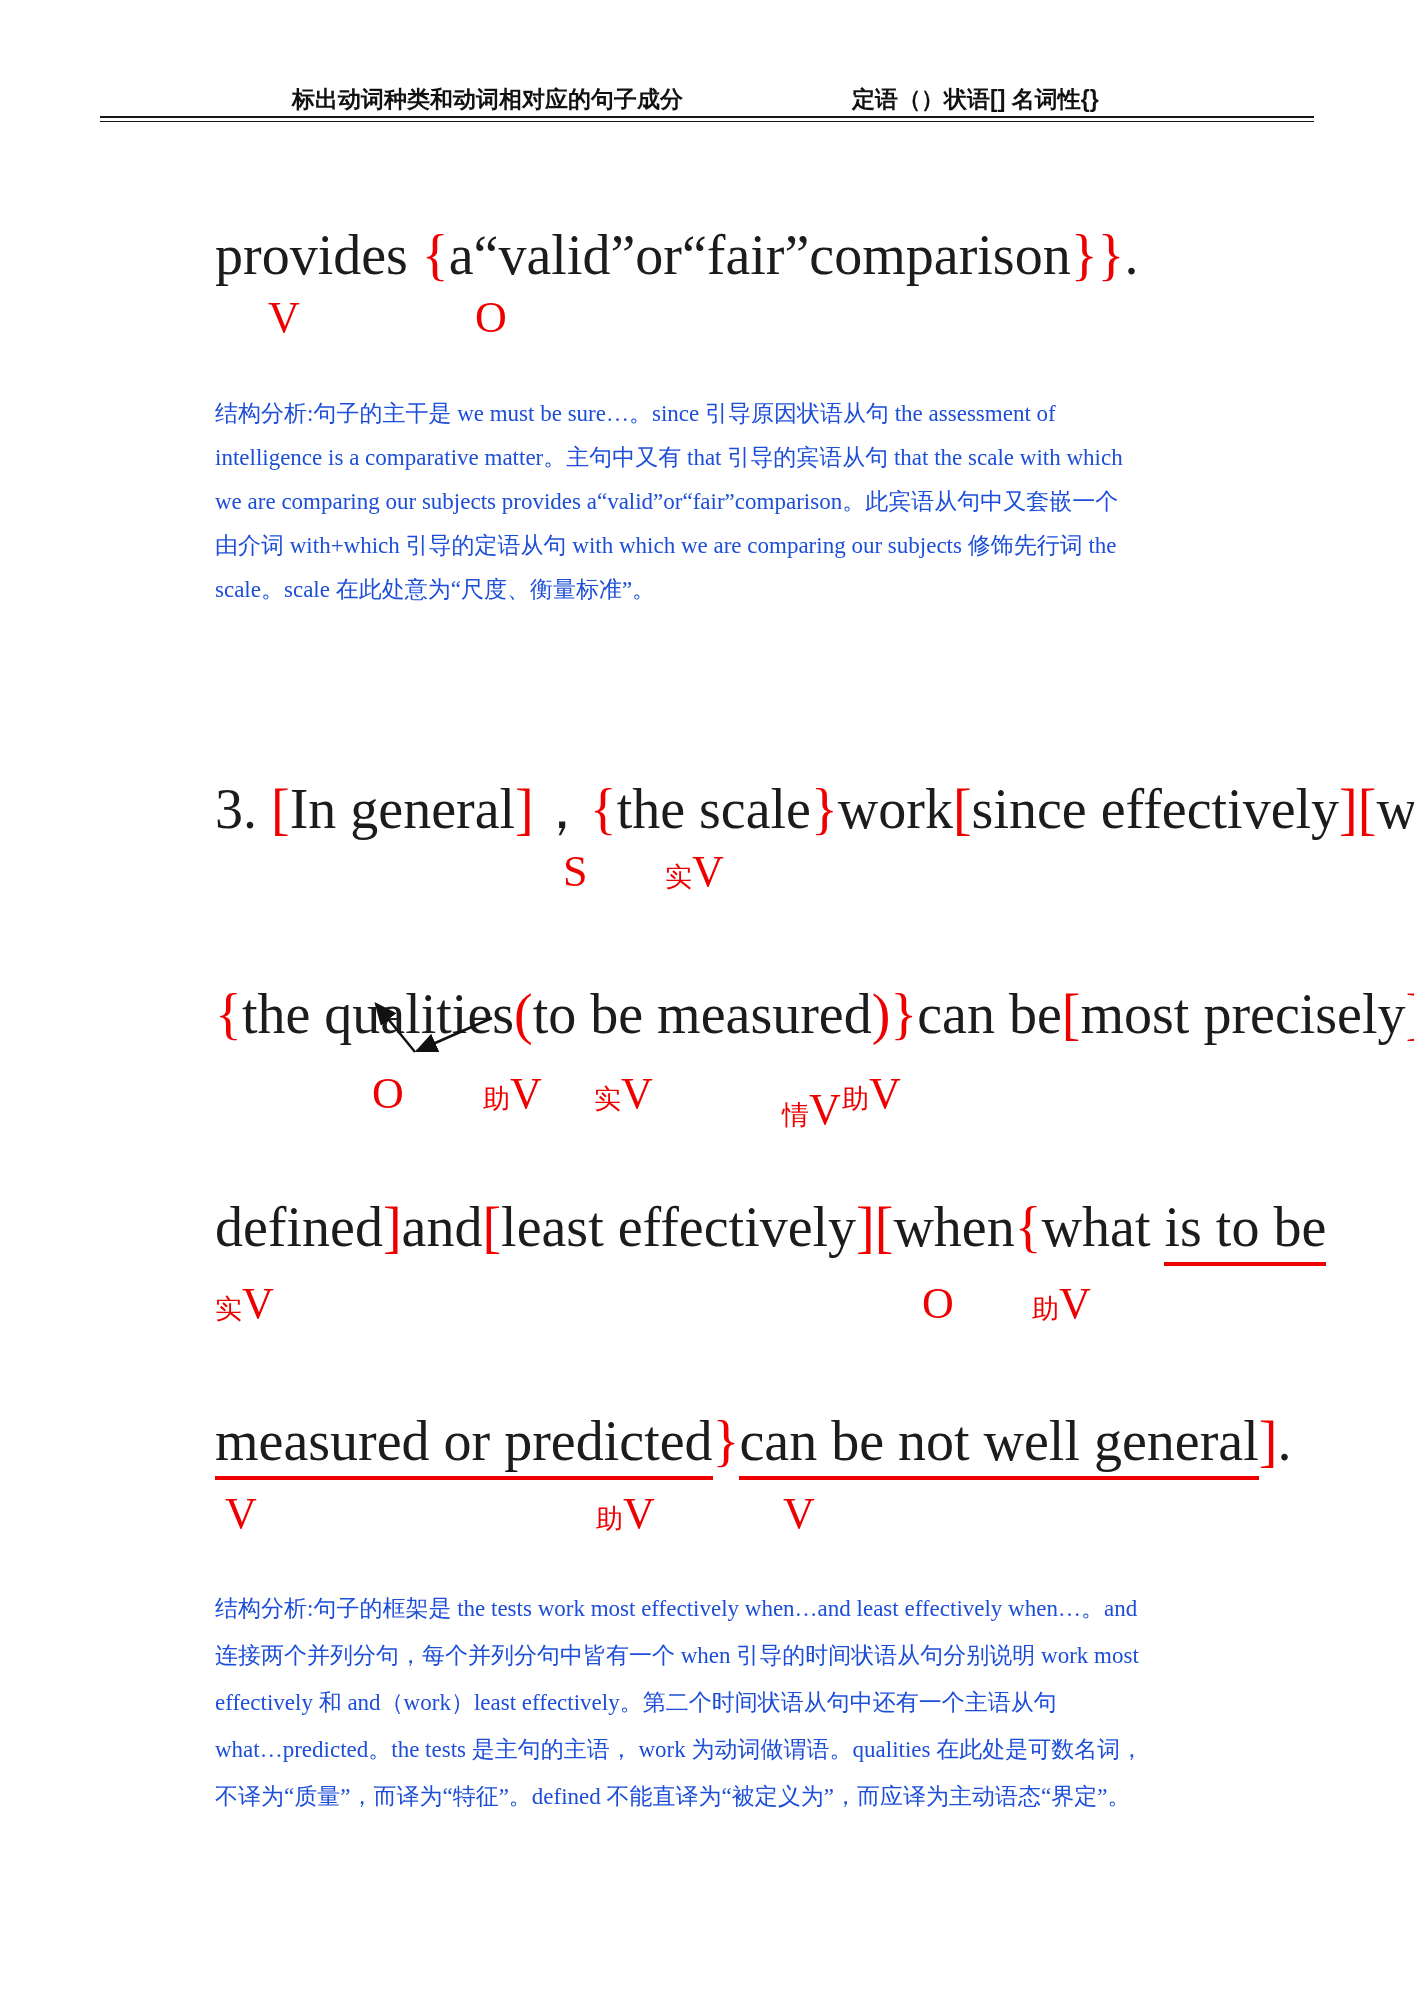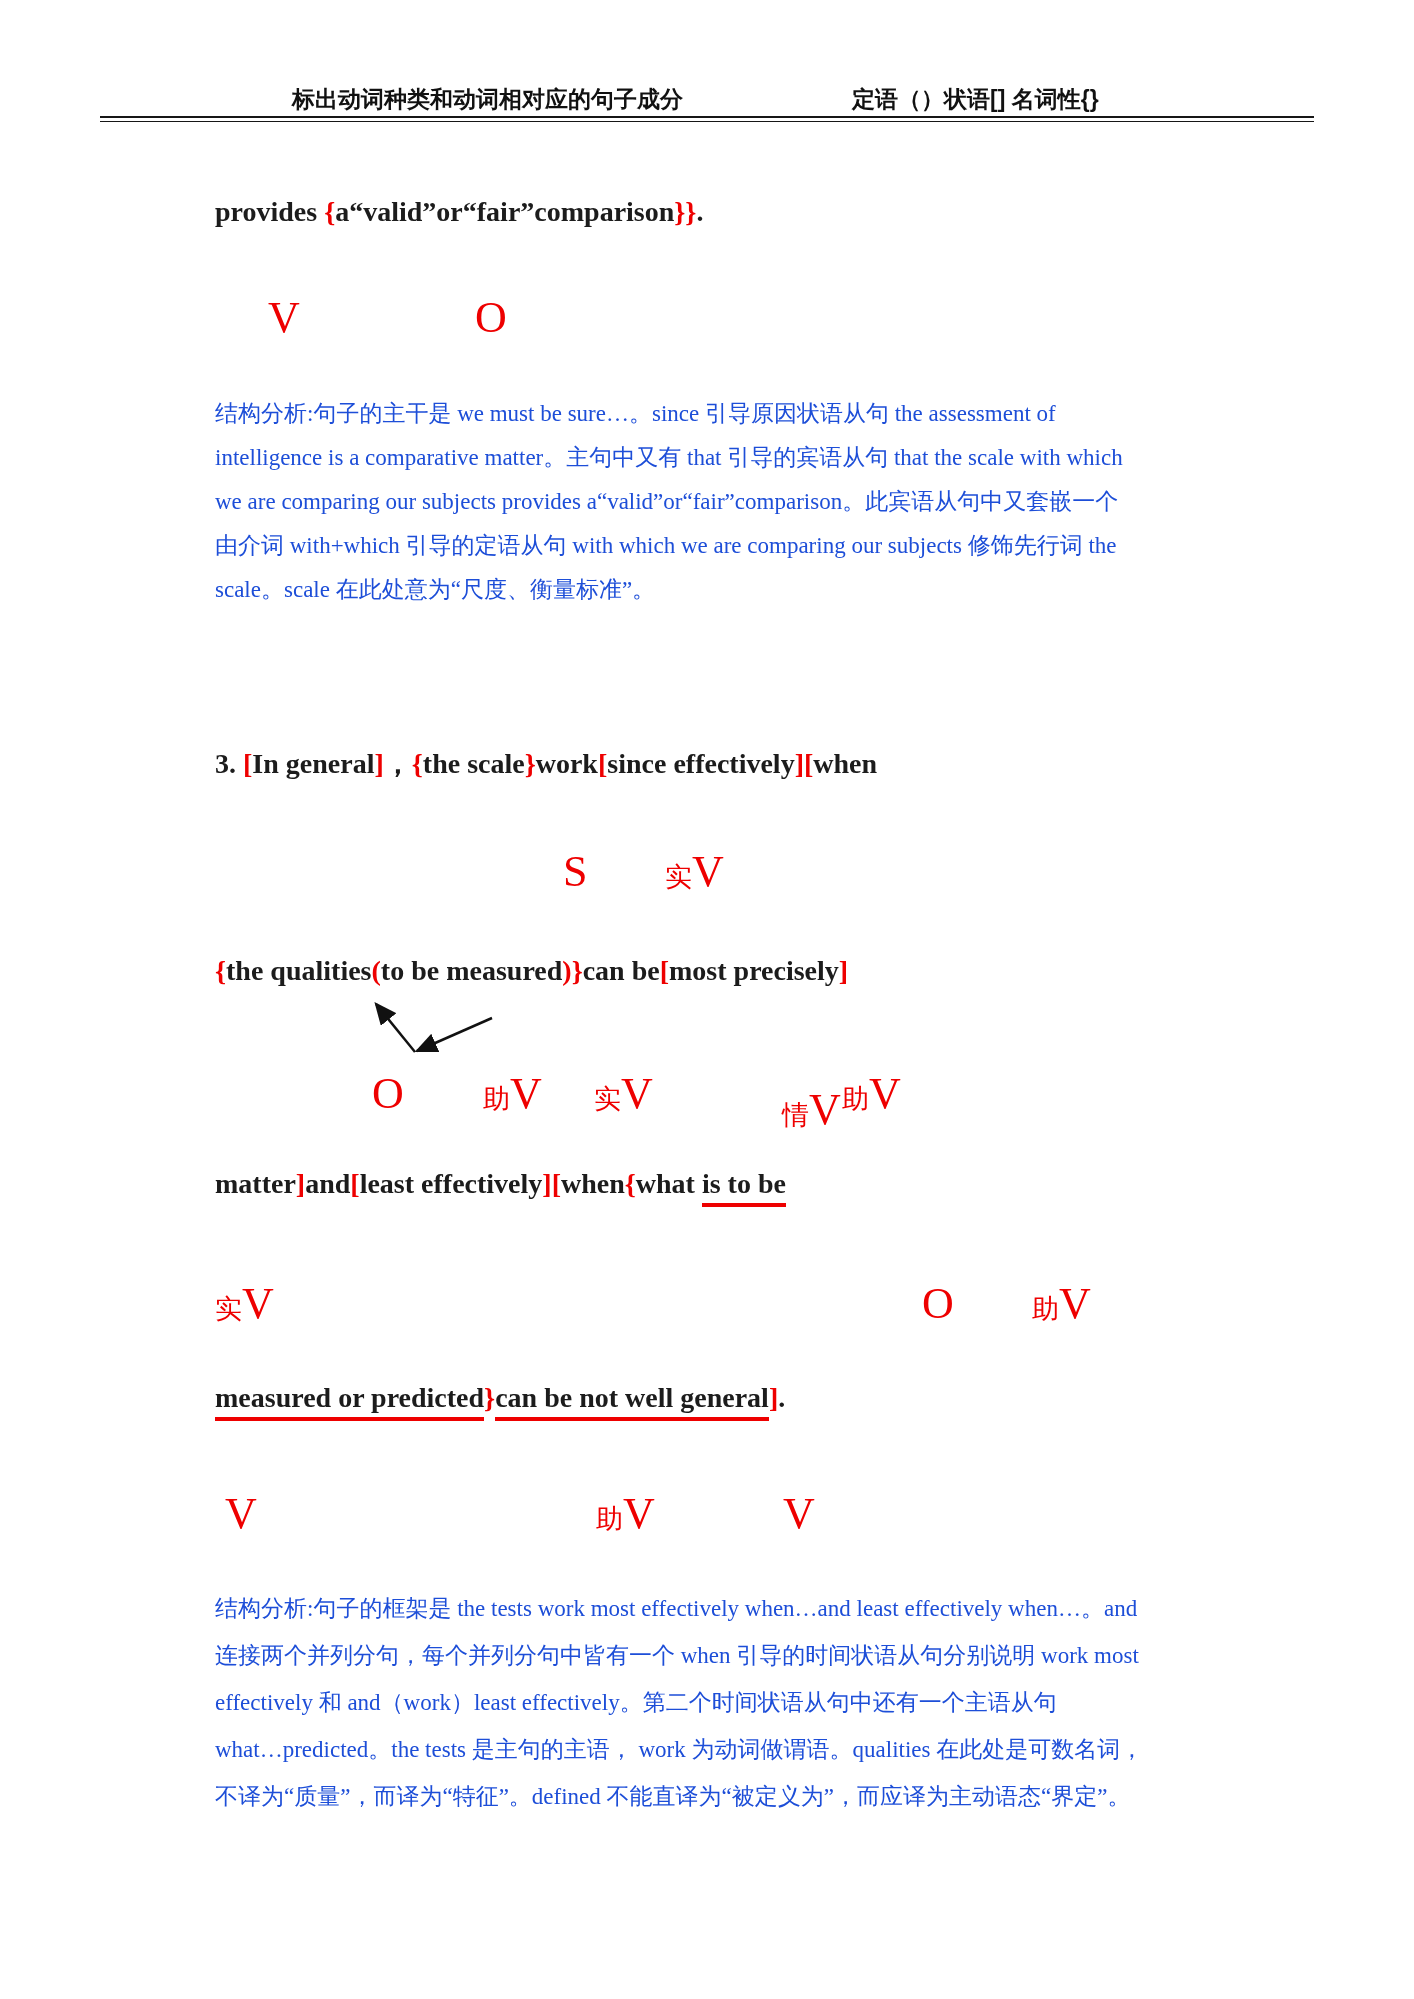--- a/index.html
+++ b/index.html
@@ -11,21 +11,21 @@
   }
   .abs { position:absolute; }
   .header-text {
     font-family:"Liberation Sans","DejaVu Sans",sans-serif;
     font-weight:bold; font-size:23px; white-space:nowrap; color:#111;
   }
   .header-rule {
     border-top:2px solid #161616; border-bottom:1px solid #161616; height:3px;
   }
   .hline {
-    font-weight:bold; font-size:28px; white-space:nowrap; color:var(--ink);
+    font-weight:normal; font-size:56px; white-space:nowrap; color:var(--ink);margin-top:27px;
   }
   .hline .c-r { color:var(--red); }
   .hline .u { border-bottom:4px solid var(--red); padding-bottom:4px;text-align:center; }
   .vlabel { color:var(--red); font-size:44px; line-height:1; white-space:nowrap; }
   .vlabel .cn { font-size:27px; }
   .para {
     font-size:23px; line-height:44px; width:1055px; white-space:pre-line;
     color:#1d4ed8; text-align:left;
   }
   .footer { font-size:20px; color:#222; text-align:center; width:100%; }
@@ -67,21 +67,21 @@
     <line x1="55" y1="56" x2="16" y2="8" marker-end="url(#ah)"></line>
     <line x1="132" y1="22" x2="57" y2="55" marker-end="url(#ah)"></line>
   </svg>
 
   <div class="abs vlabel" style="left:372px; top:1072px;"><span class="cn"></span><span>O</span></div>
   <div class="abs vlabel" style="left:483px; top:1072px;"><span class="cn">助</span><span>V</span></div>
   <div class="abs vlabel" style="left:594px; top:1072px;"><span class="cn">实</span><span>V</span></div>
   <div class="abs vlabel" style="left:782px; top:1072px;margin-top:16px;"><span class="cn">情</span><span>V</span></div>
   <div class="abs vlabel" style="left:842px; top:1072px;"><span class="cn">助</span><span>V</span></div>
 
-  <div class="abs hline" style="left:215px; top:1168px;"><span>matter</span><span class="c-r">]</span><span>and</span><span class="c-r">[</span><span>least effectively</span><span class="c-r">]</span><span class="c-r">[</span><span>when</span><span class="c-r">{</span><span>what </span><span class="u">is to be</span></div>
+  <div class="abs hline" style="left:215px; top:1168px;"><span>defined</span><span class="c-r">]</span><span>and</span><span class="c-r">[</span><span>least effectively</span><span class="c-r">]</span><span class="c-r">[</span><span>when</span><span class="c-r">{</span><span>what </span><span class="u">is to be</span></div>
 
   <div class="abs vlabel" style="left:215px; top:1282px;"><span class="cn">实</span><span>V</span></div>
   <div class="abs vlabel" style="left:922px; top:1282px;"><span class="cn"></span><span>O</span></div>
   <div class="abs vlabel" style="left:1032px; top:1282px;"><span class="cn">助</span><span>V</span></div>
 
   <div class="abs hline" style="left:215px; top:1382px;"><span class="u">measured or predicted</span><span class="c-r">}</span><span class="u">can be not well general</span><span class="c-r">]</span><span>.</span></div>
 
   <div class="abs vlabel" style="left:225px; top:1492px;"><span class="cn"></span><span>V</span></div>
   <div class="abs vlabel" style="left:596px; top:1492px;"><span class="cn">助</span><span>V</span></div>
   <div class="abs vlabel" style="left:783px; top:1492px;"><span class="cn"></span><span>V</span></div>

